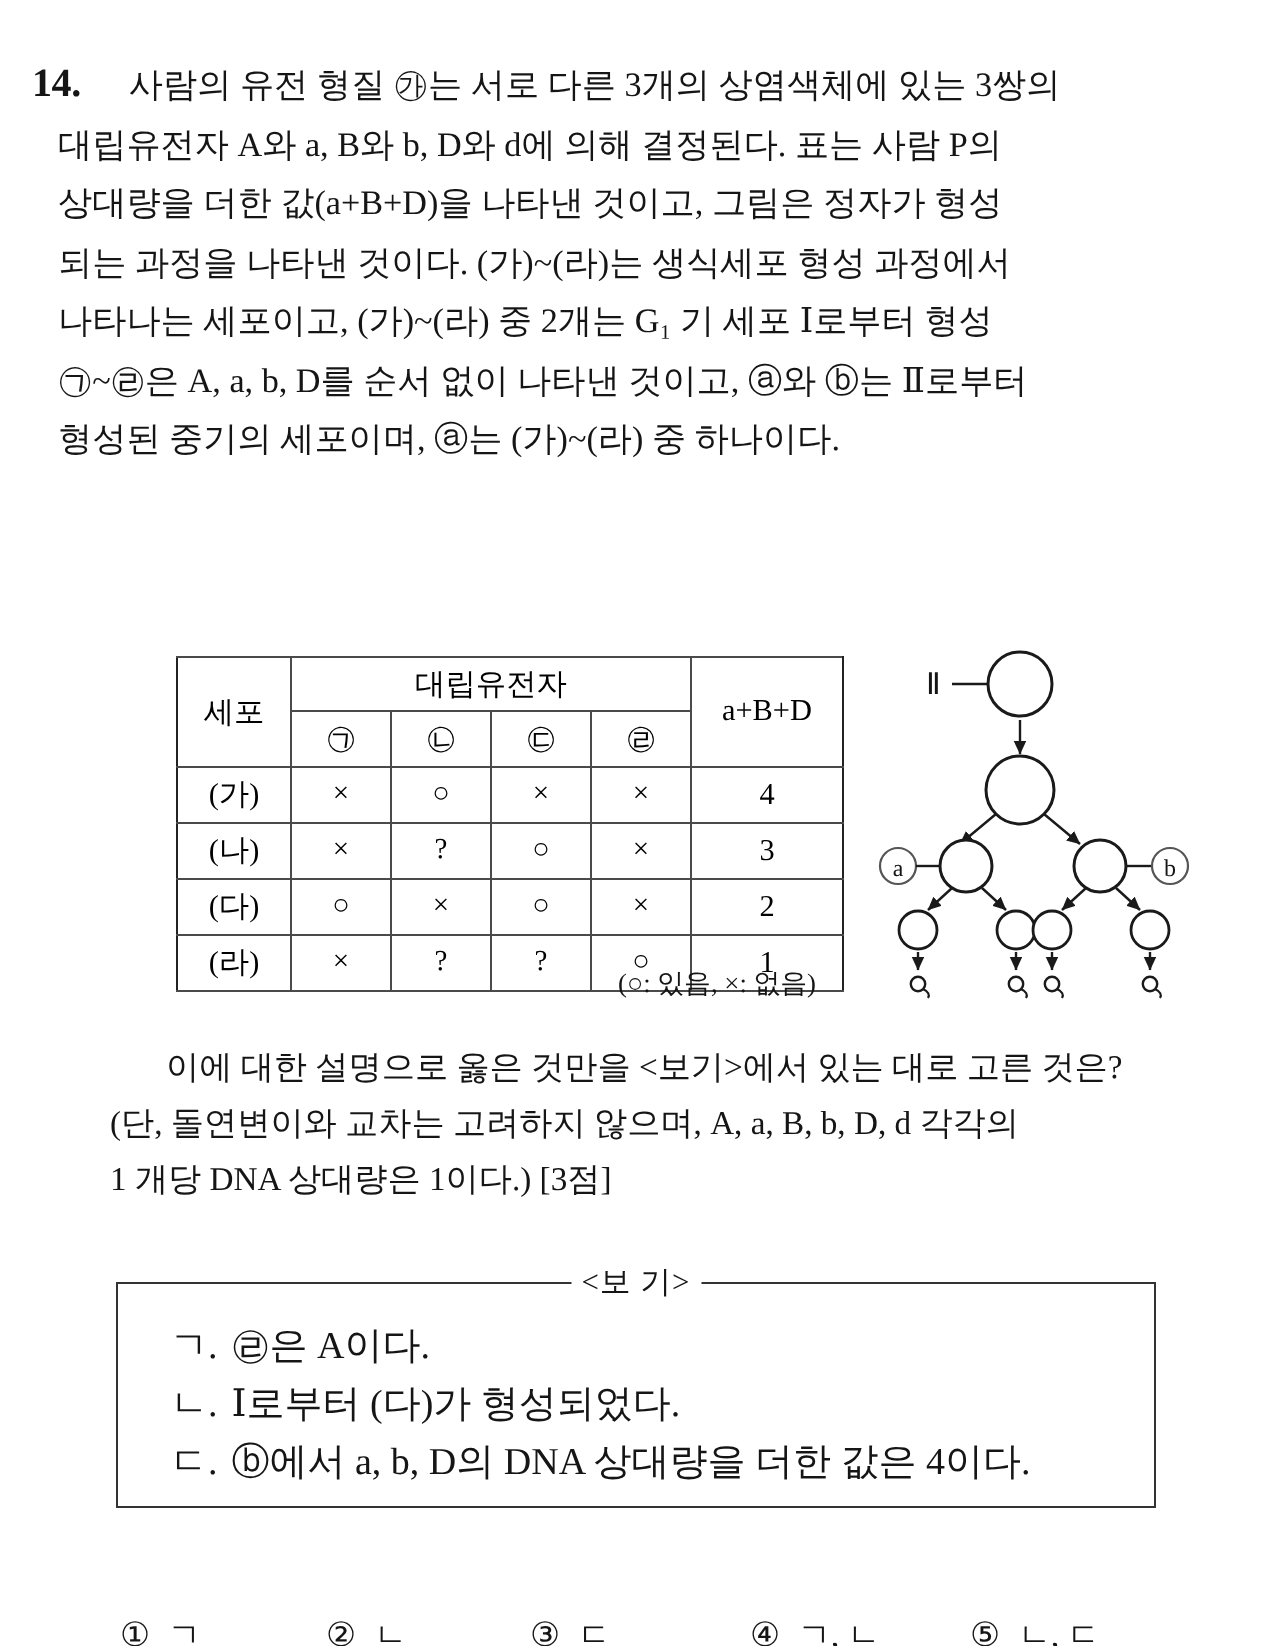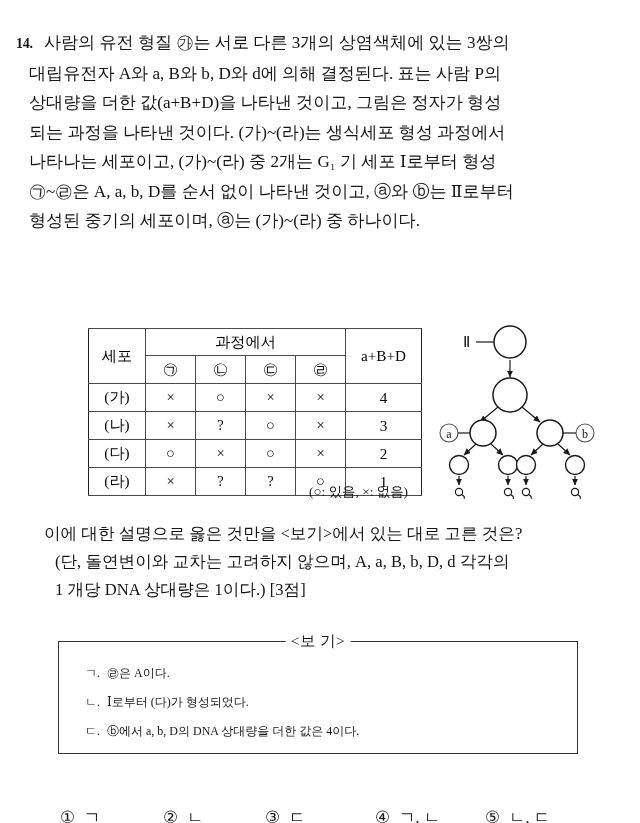--- a/index.html
+++ b/index.html
@@ -32,23 +32,23 @@
   }
   .stem-line.first {
     padding-left: 16px;
     text-indent: 0;
   }
   .stem-line.cont {
     padding-left: 29px;
   }
   .qnum {
     font-weight: bold;
-    font-size: 14px;
+    font-size: 20px;
     letter-spacing: -0.2px;
-    margin-right: 11px;
+    margin-right: 24px;
   }
 
   
   #figure-area {
     position: absolute;
     left: 0;
     top: 325px;
     width: 640px;
     height: 185px;
   }
@@ -116,21 +116,21 @@
     top: 520px;
     width: 640px;
   }
   .prompt-line {
     display: block;
     font-size: 16.6px;
     line-height: 28px;
     white-space: nowrap;
     color: #151515;
   }
-  .prompt-line.first { padding-left: 44px; }
+  .prompt-line.first { padding-left: 83px; }
   .prompt-line.cont { padding-left: 55px; }
 
   
   #bogi-box {
     position: absolute;
     left: 58px;
     top: 641px;
     width: 520px;
     height: 113px;
     border: 1.3px solid #333;
@@ -150,21 +150,21 @@
     white-space: nowrap;
   }
   #bogi-list {
     position: absolute;
     left: 0;
     top: 17px;
     width: 100%;
   }
   .bogi-item {
     display: block;
-    font-size: 12px;
+    font-size: 19px;
     line-height: 29px;
     padding-left: 26px;
     white-space: nowrap;
     color: #151515;
   }
   .bogi-key { margin-right: 7px; }
 
   
   #choices {
     position: absolute;
@@ -199,21 +199,21 @@
   <span class="stem-line cont">㉠~㉣은 A, a, b, D를 순서 없이 나타낸 것이고, ⓐ와 ⓑ는 Ⅱ로부터</span>
   <span class="stem-line cont">형성된 중기의 세포이며, ⓐ는 (가)~(라) 중 하나이다.</span>
 </div>
 
 <div id="figure-area">
 
   <table id="gene-table">
     <tbody>
         <tr>
       <td class="th-cell outer-l" rowspan="2">세포</td>
-      <td class="th-top" colspan="4">과정에서</td>
+      <td class="th-top" colspan="4">대립유전자</td>
       <td class="th-cell outer-r" rowspan="2">a+B+D</td>
     </tr>
     <tr>
       <td class="mark-cell hdr-circ">㉠</td>
       <td class="mark-cell hdr-circ">㉡</td>
       <td class="mark-cell hdr-circ">㉢</td>
       <td class="mark-cell hdr-circ">㉣</td>
     </tr>
     <tr>
       <td class="cell-cell outer-l">(가)</td>

